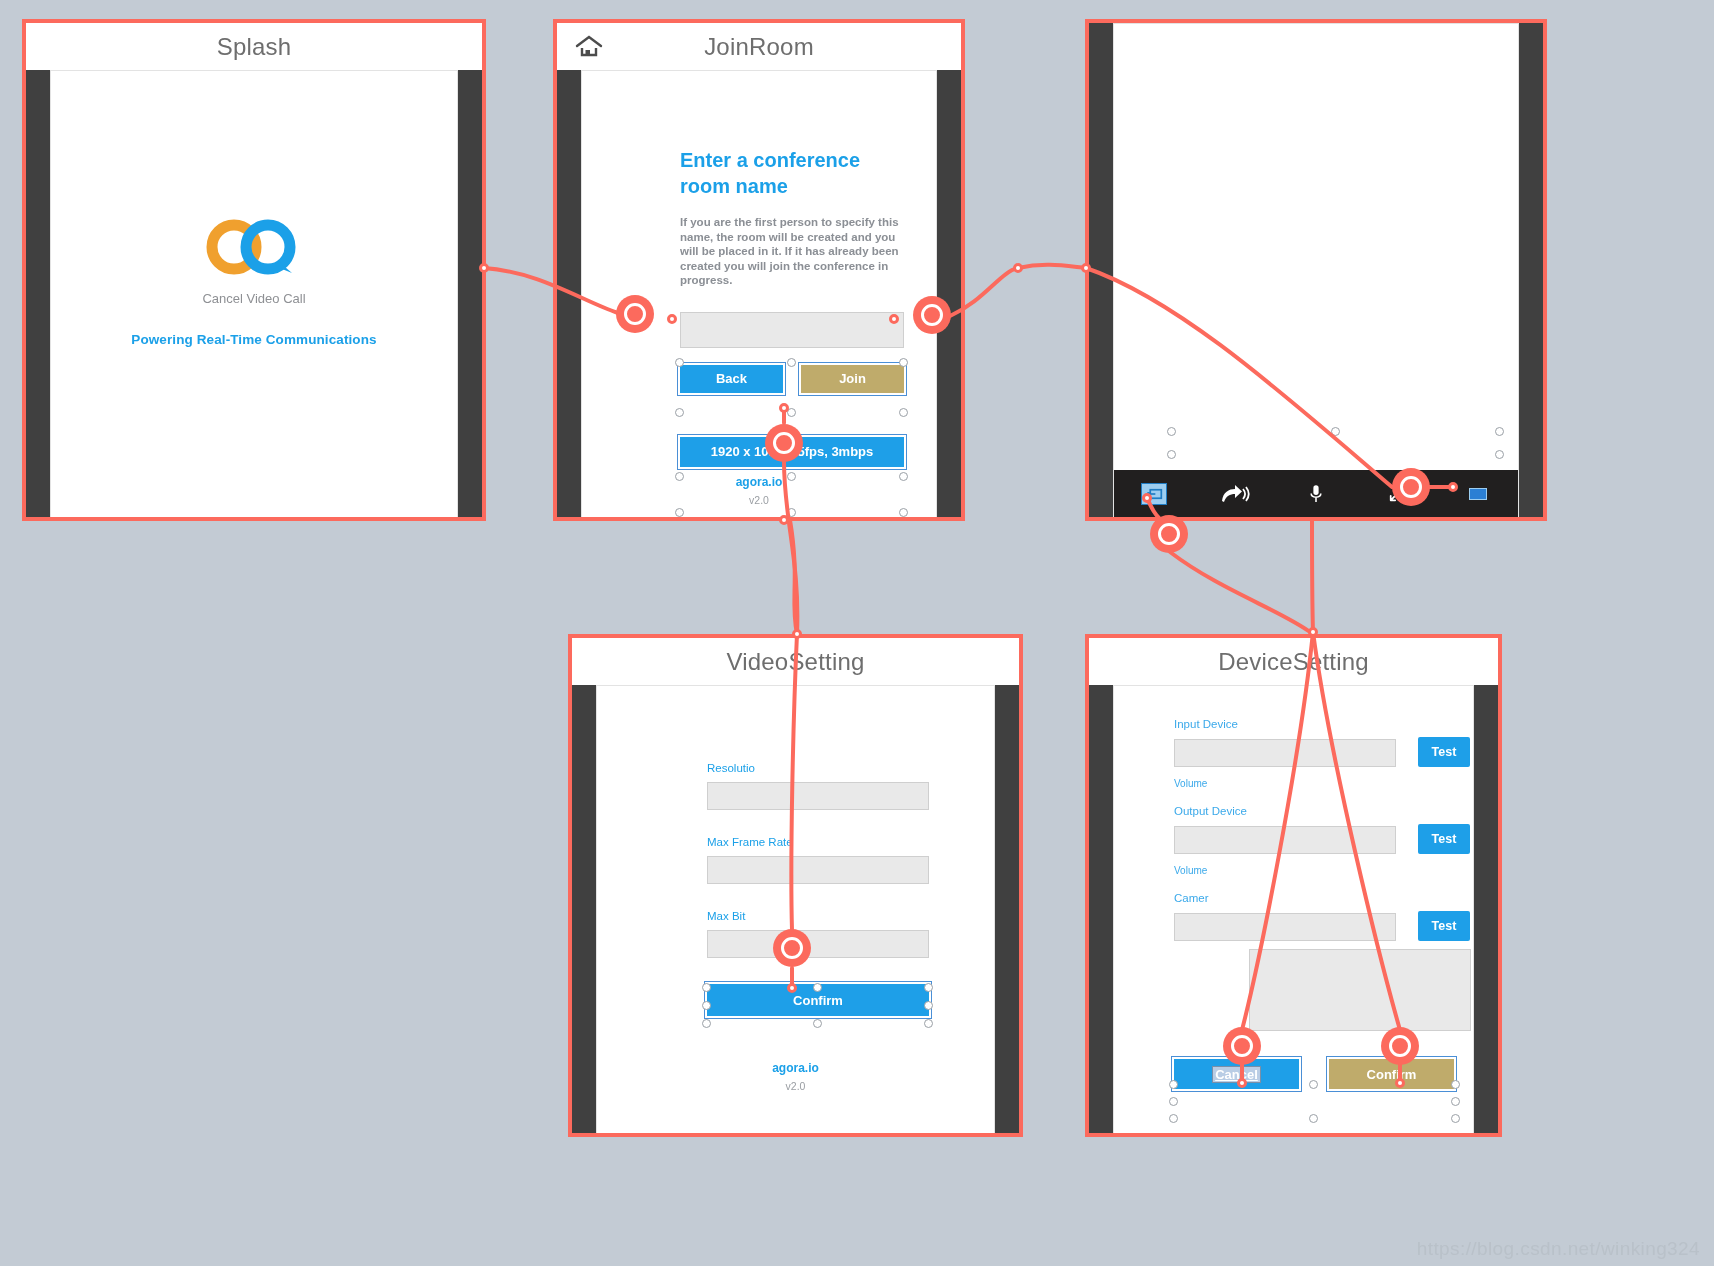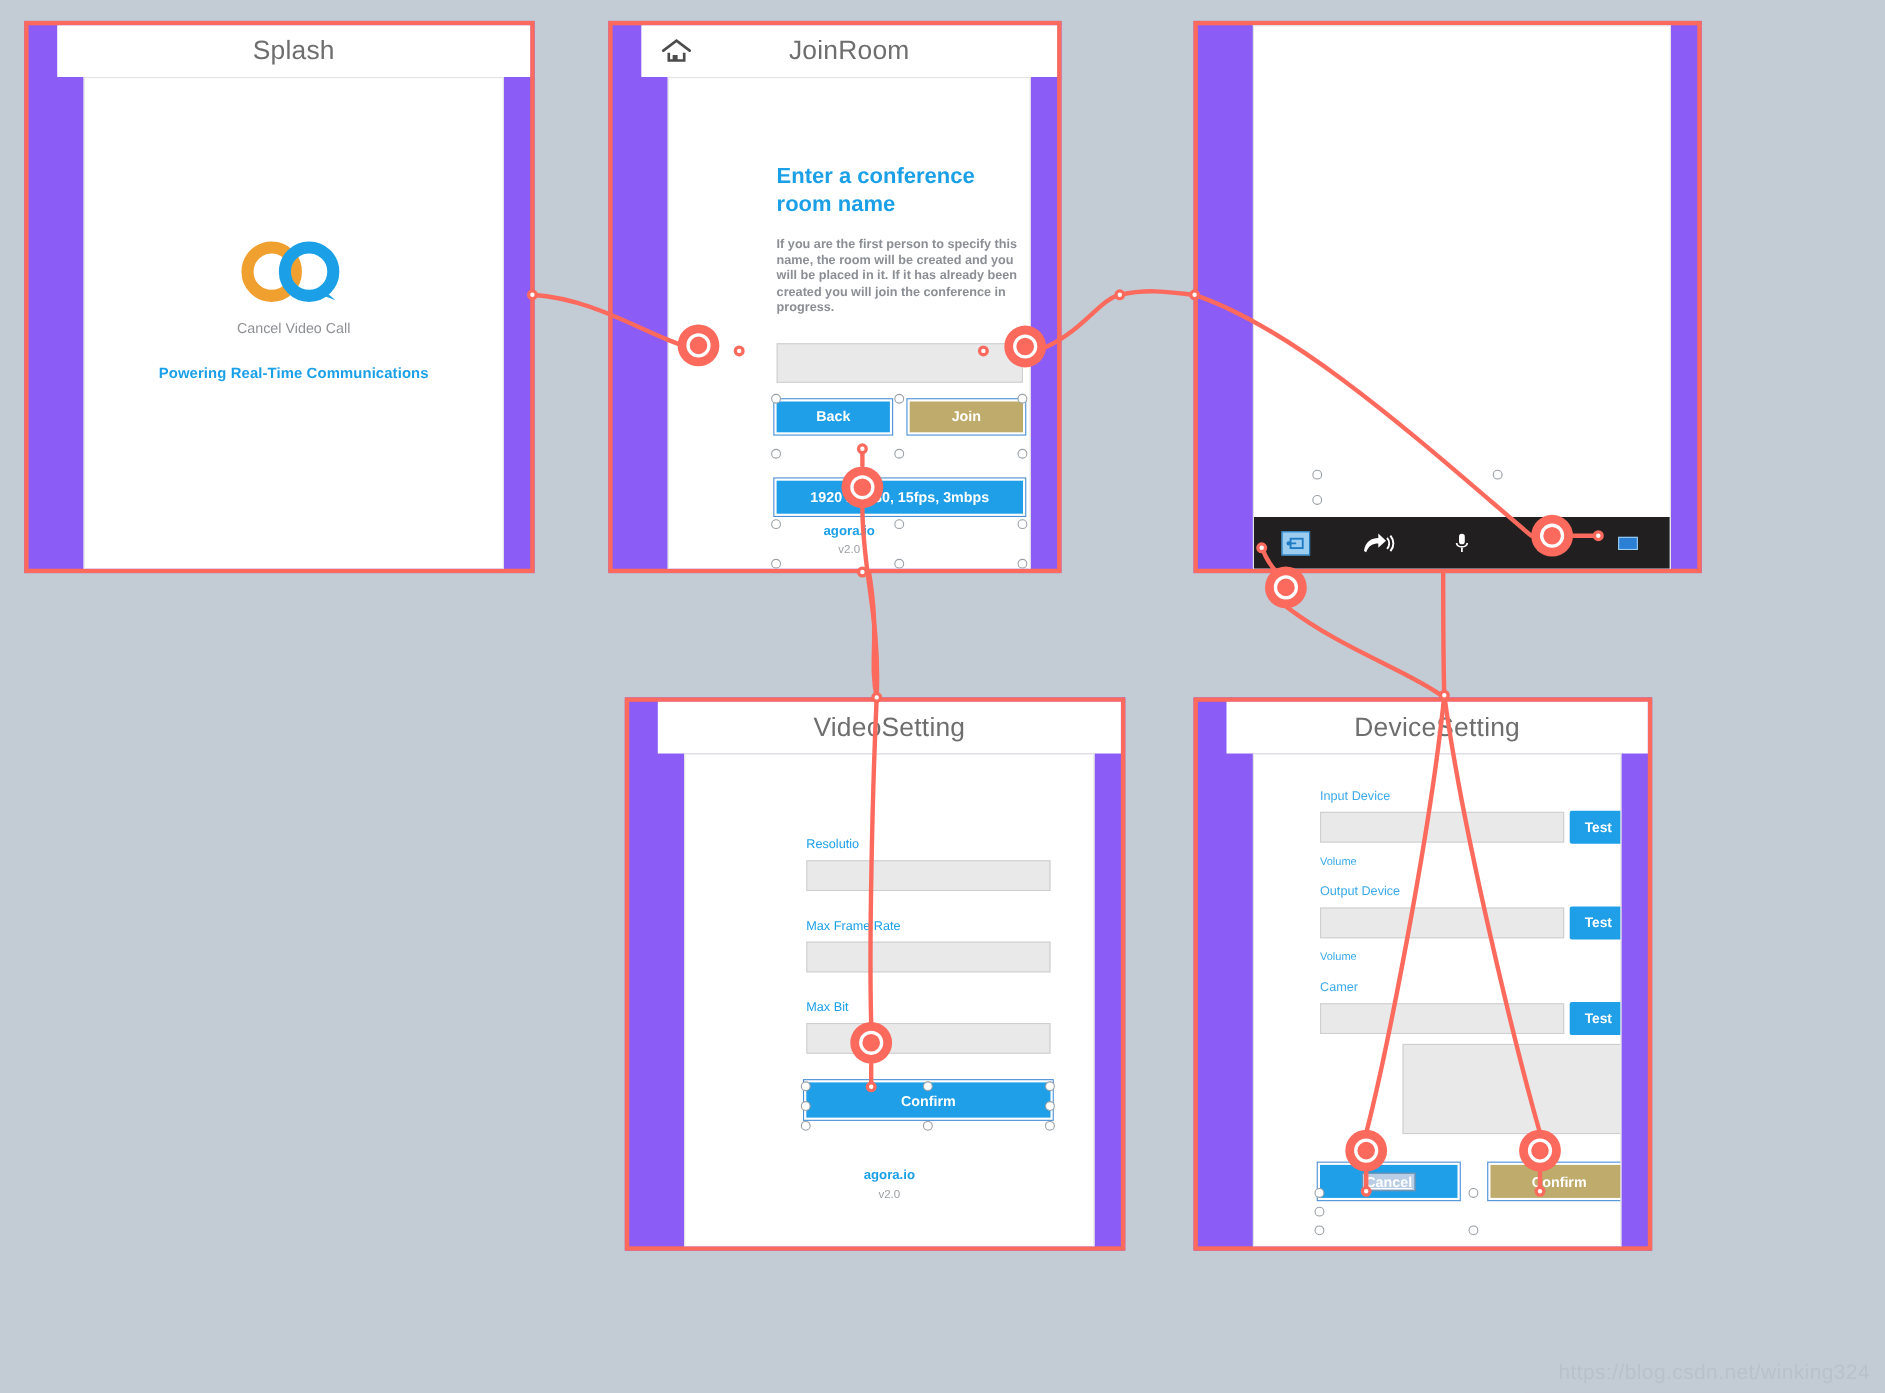--- a/index.html
+++ b/index.html
@@ -9,26 +9,25 @@
     background: #c3cbd4;
     font-family: "Liberation Sans", sans-serif;
     position: relative;
     overflow: hidden;
   }
   #canvas { position:absolute; inset:0; }
 
   
   .screen {
     position: absolute;
-    background: #8b5cf6;
+    background: #404040;
     border: 4px solid #fc6a5d;
     display: flex;
     flex-direction: column;
     z-index: 3;
-    padding-left: 26px;
   }
   .screen-head {
     height: 47px;
     flex: 0 0 47px;
     position: relative;
     display: flex;
     align-items: center;
     justify-content: center;
     background: #fff;
   }
@@ -145,21 +144,21 @@
     margin-top:6px; width:222px; height:32px;
     outline:1px solid #4a8fd6; outline-offset:2px;
   }
   .vs-foot { position:absolute; left:0; right:0; top:375px; text-align:center; }
   .vs-foot .a { font-size:12px; font-weight:bold; color:#1ba0e8; }
   .vs-foot .v { font-size:10.5px; color:#9a9ea3; margin-top:5px; }
 
   
   .ds-wrap { position:absolute; left:60px; top:32px; width:330px; }
   .lbl-blue-reg { font-size:11.5px; color:#3ba9ea; margin-bottom:7px; font-weight:400; }
-  .ds-row { display:flex; align-items:center; gap:5px; }
+  .ds-row { display:flex; align-items:flex-end; gap:22px; }
   .ds-field { width:222px; height:28px; }
   .ds-test {
     width:52px; height:30px; border-radius:2px; font-size:12.5px;
   }
   .ds-vol { font-size:10px; color:#3ba9ea; margin:11px 0 16px 0; }
   .ds-preview {
     margin:8px 0 0 75px; width:222px; height:82px;
     background:#e9e9e9; border:1px solid #cfcfcf;
   }
   .ds-btnrow { display:flex; gap:30px; margin:28px 0 0 0; }

